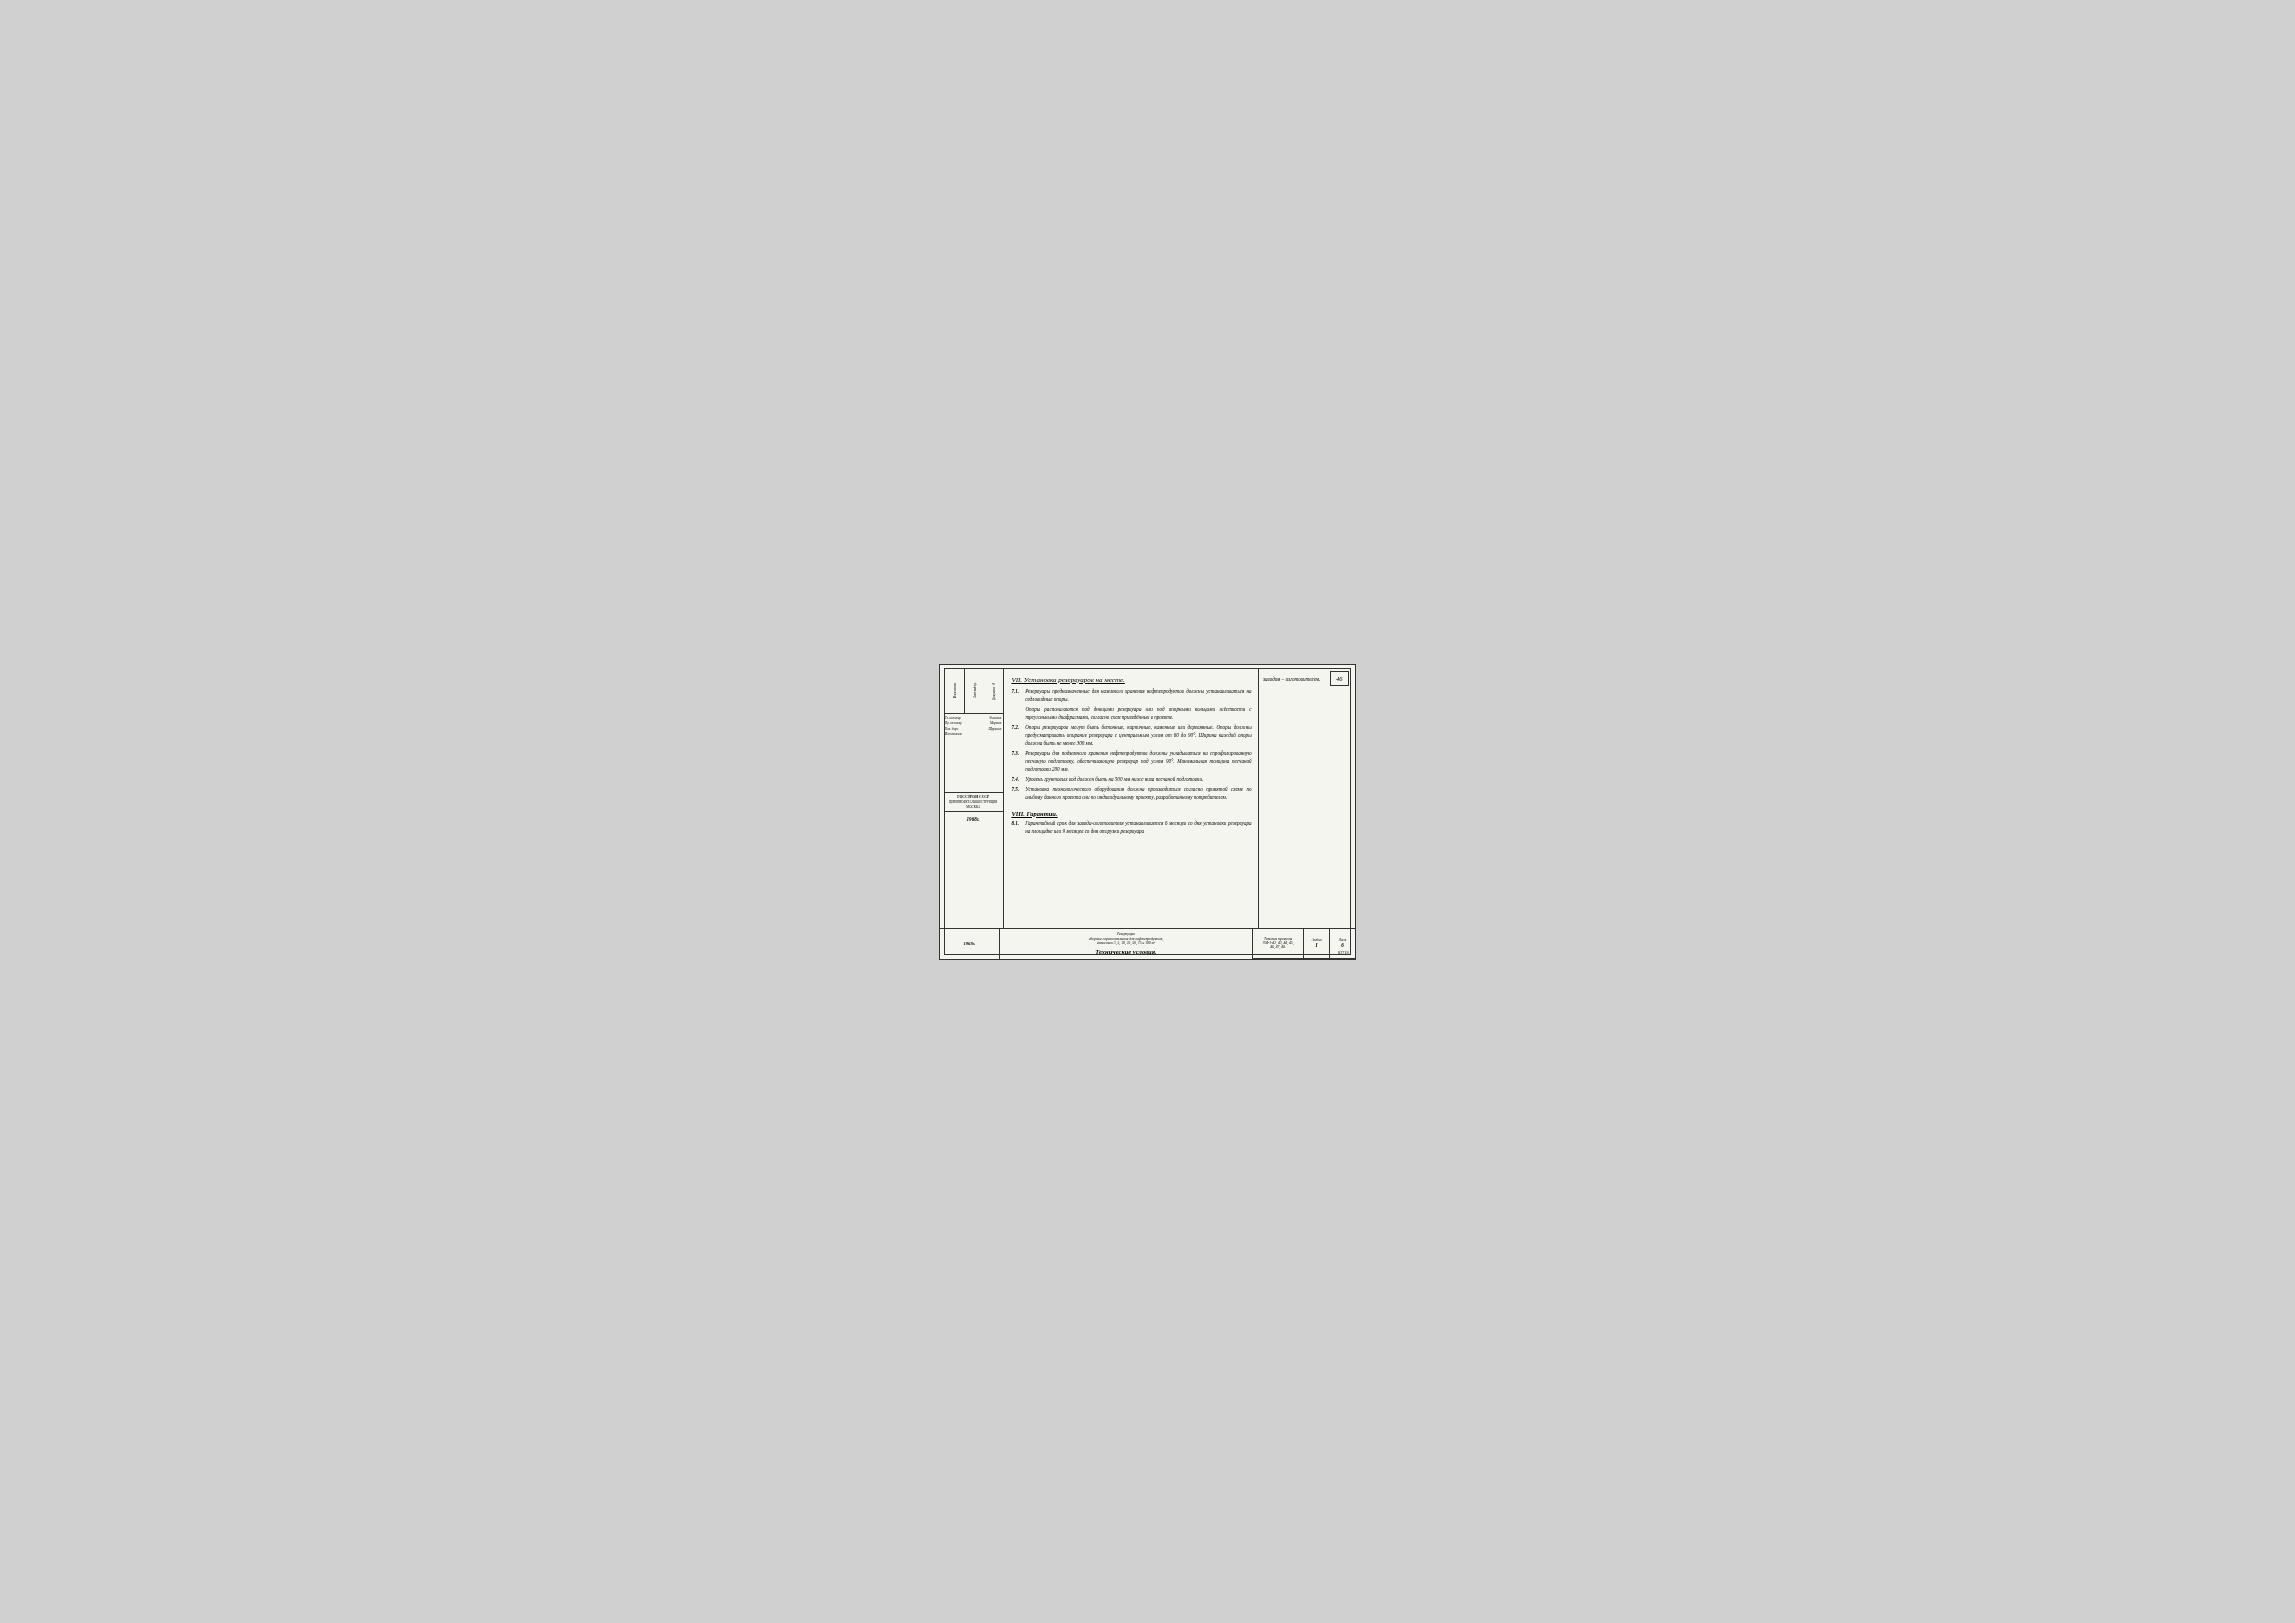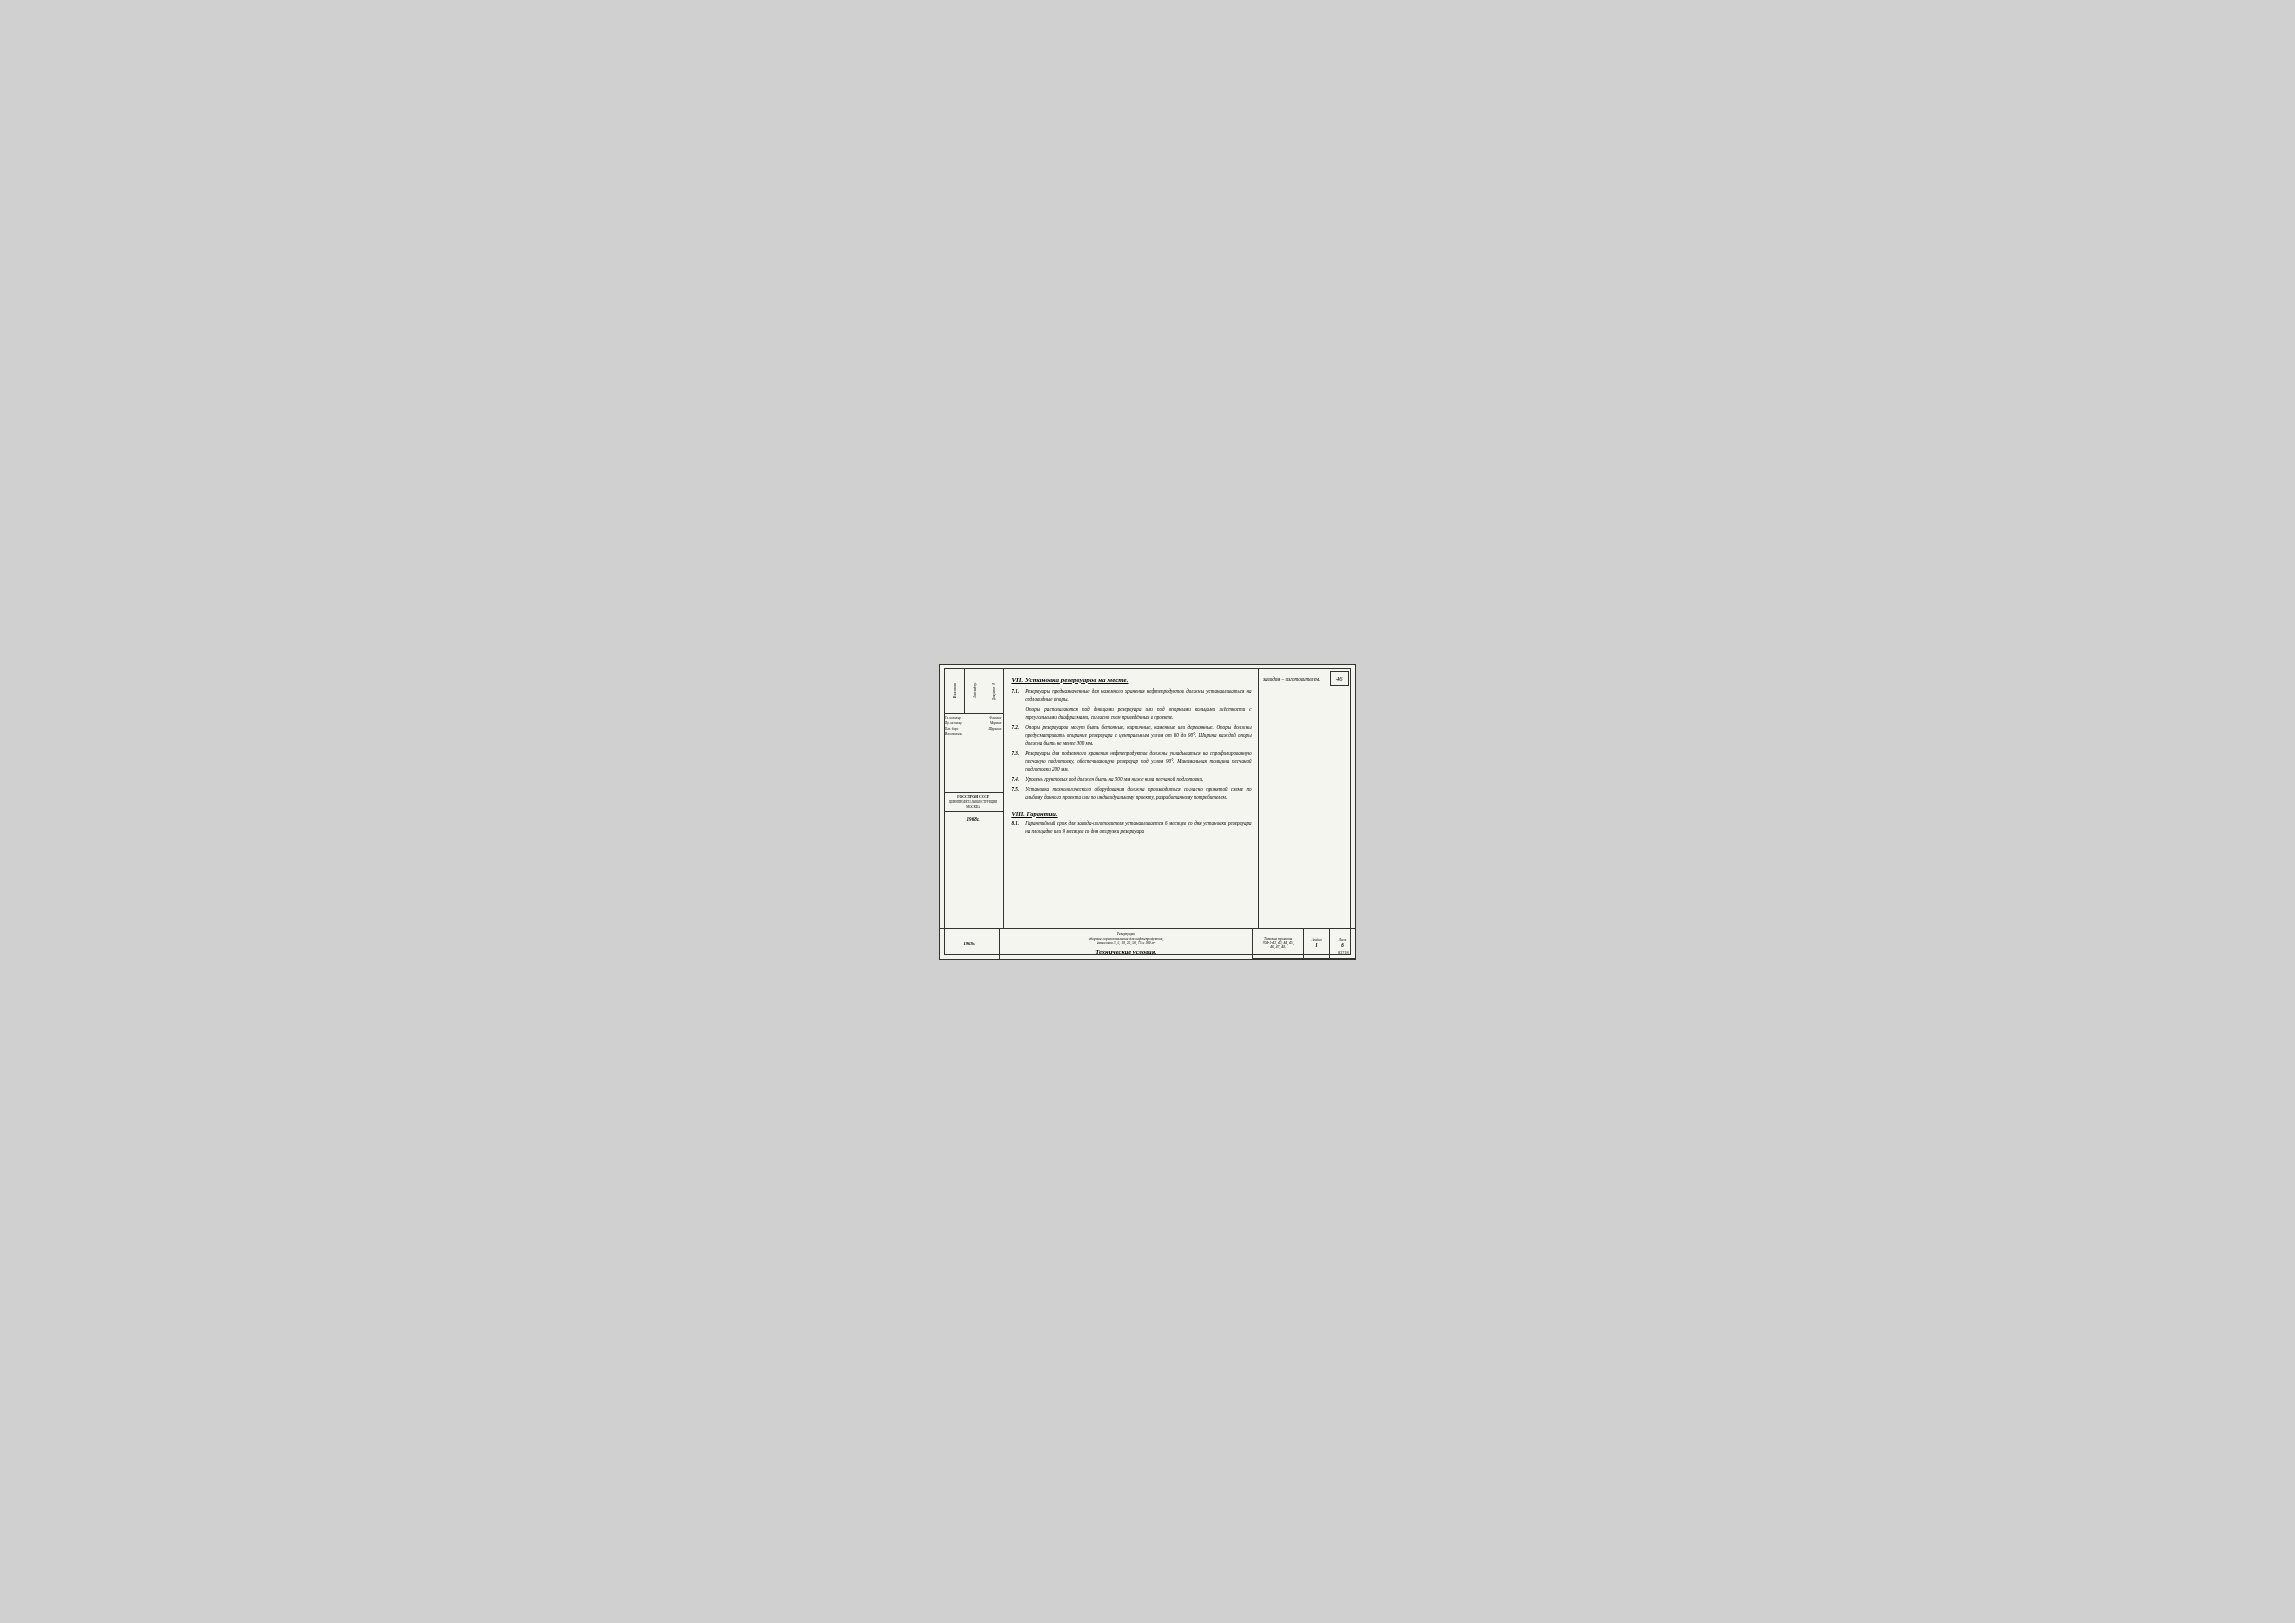--- a/index.html
+++ b/index.html
@@ -121,21 +121,21 @@
     
     .doc-number {
       position: absolute;
       bottom: 3.7px;
       right: 6.5px;
       font-size: 4.2px;
     }
     
     .section-title {
       font-size: 7px;
-      font-weight: bold;
+      font-weight: normal;
       text-decoration: underline;
       text-align: left;
       margin-bottom: 4.6px;
       font-style: italic;
     }
     .section-subtitle {
       font-size: 6.5px;
       font-weight: bold;
       text-decoration: underline;
       text-align: left;

